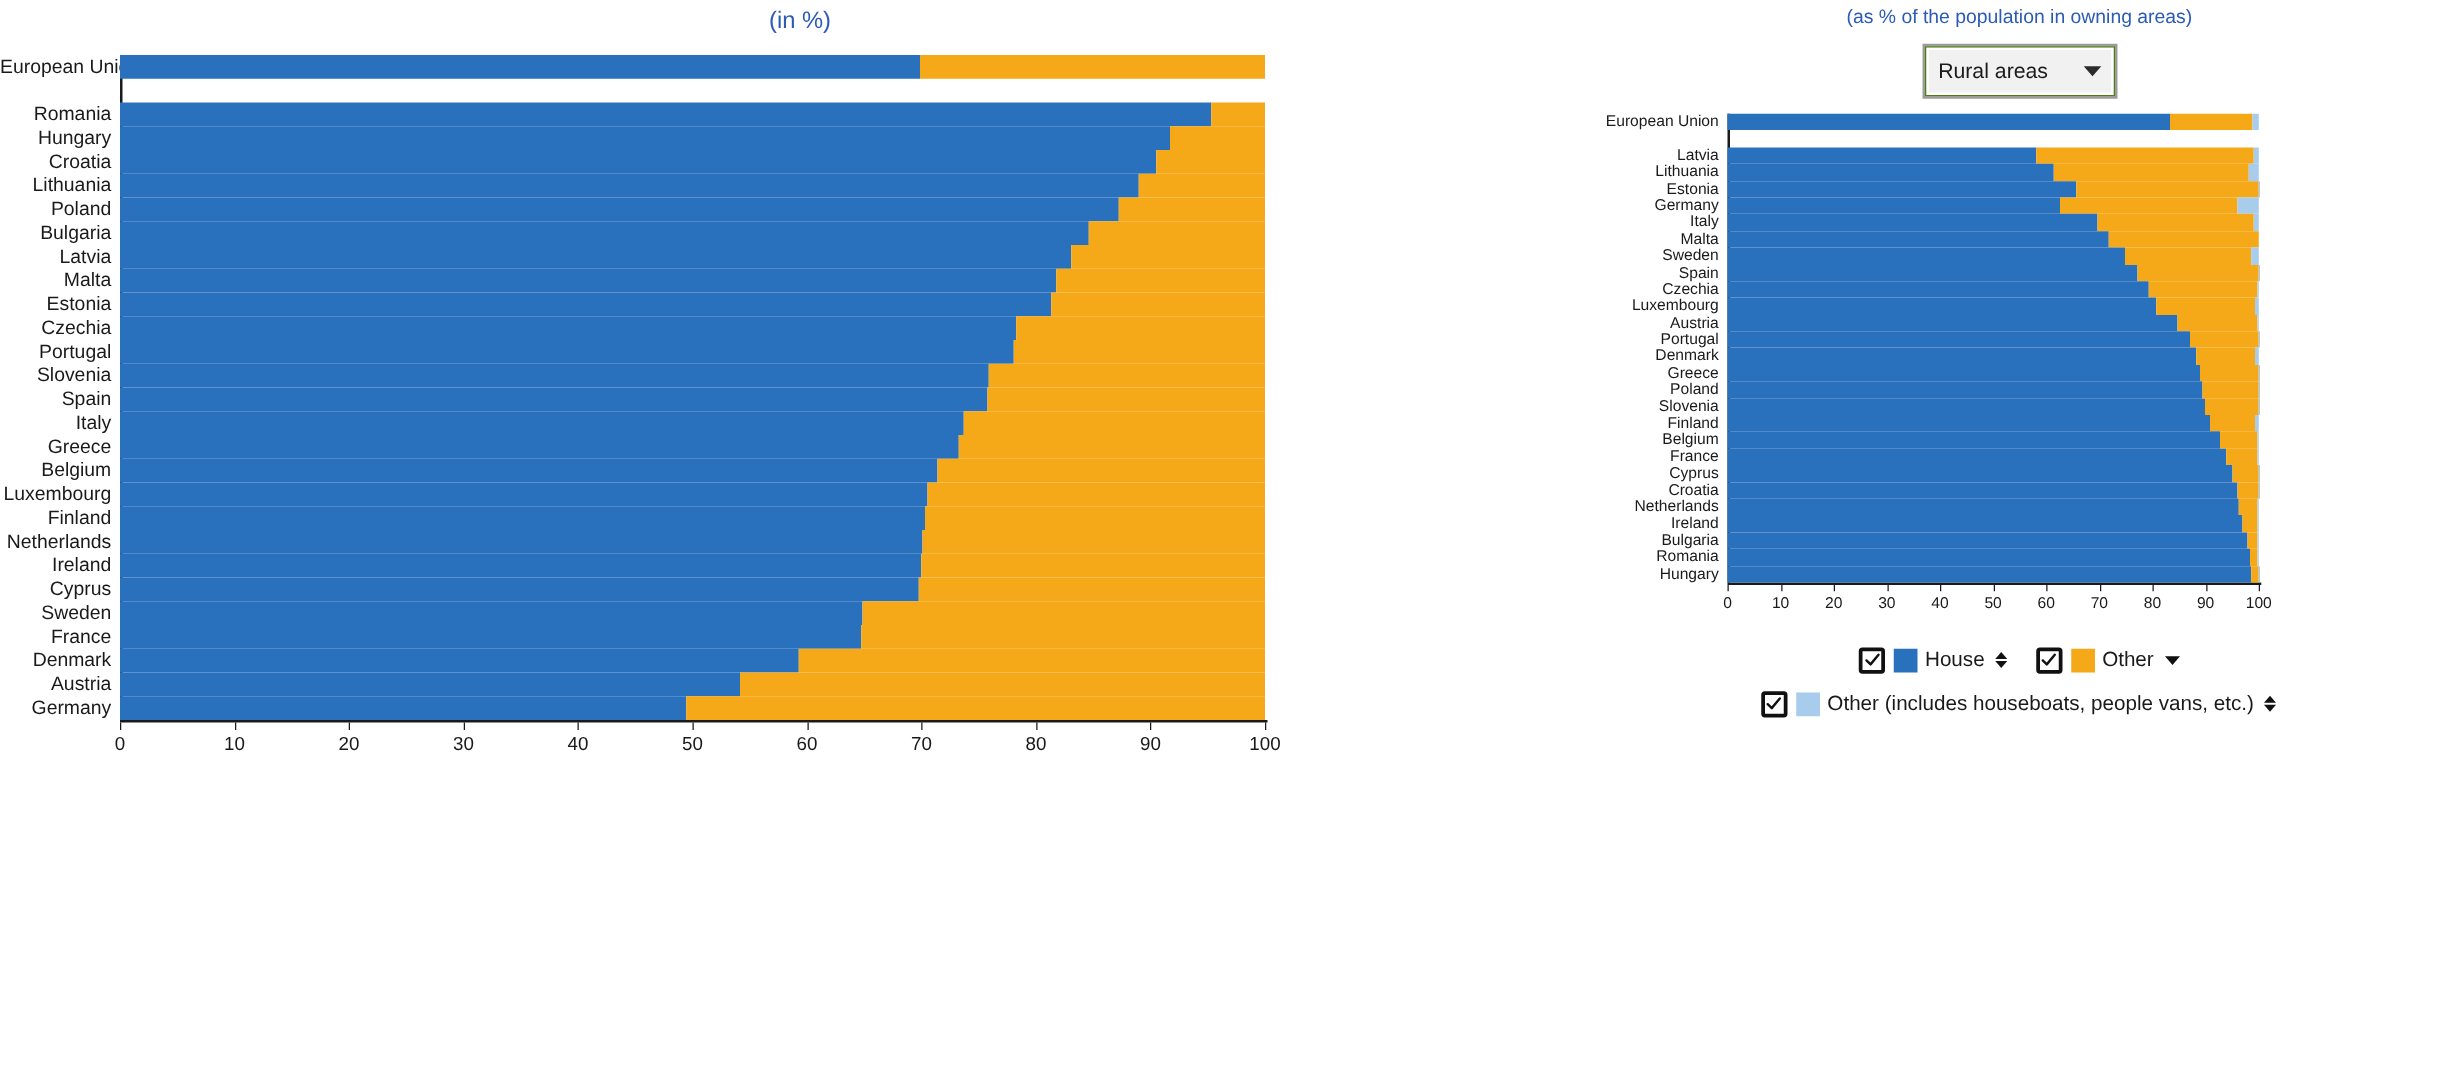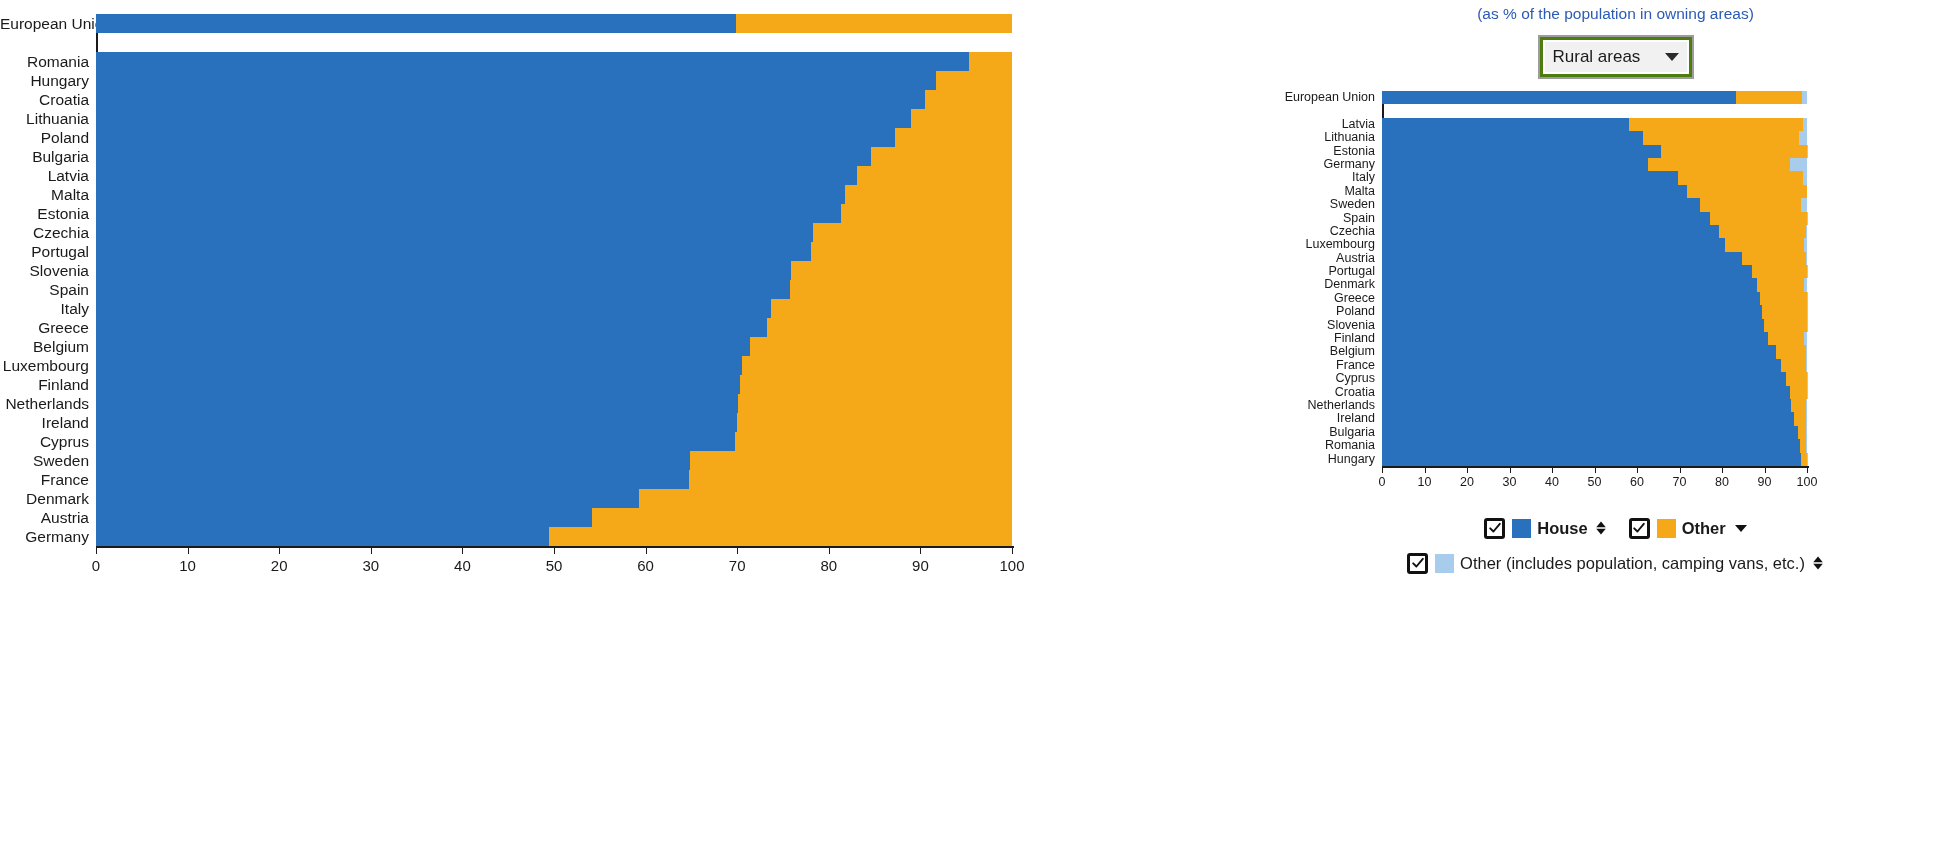--- a/index.html
+++ b/index.html
@@ -26,21 +26,21 @@
     color:#2b5bb5;font-size:19px;text-align:center;margin-top:4px;line-height:26px;
   }
   #right-title{font-size:20px;margin-top:17px;line-height:30px;}
   #right-subtitle{color:#2b5bb5;font-size:15.5px;text-align:center;margin-top:3px;line-height:22px;}
 
   
   .dropdown-wrap{display:flex;justify-content:center;margin-top:12px;}
   .dropdown{
     width:152px;height:40px;
     background:#f1f1f1;
-    border:3px solid #4d7c0f;
+    border:1px solid #4d7c0f;
     box-shadow:inset 0 0 0 2px #ffffff, 0 0 0 2px #9c9c9c;
     display:flex;align-items:center;
     padding:0 10px;
     box-sizing:border-box;
     cursor:pointer;
   }
   .dropdown-label{
     flex:1;color:#1b1b1b;font-size:17px;
     font-family:"Liberation Sans", sans-serif;
   }
@@ -103,37 +103,38 @@
   .tri-up{width:0;height:0;border-left:6px solid transparent;border-right:6px solid transparent;border-bottom:7px solid #111;}
   .tri-down{width:0;height:0;border-left:6px solid transparent;border-right:6px solid transparent;border-top:7px solid #111;margin-top:2px;}
   .tri-down-only{width:0;height:0;border-left:7px solid transparent;border-right:7px solid transparent;border-top:8px solid #111;}
 
   #left-legend{margin-top:43px;gap:26px;}
   #left-legend .checkbox{width:25px;height:25px;border-radius:3px;}
   #left-legend .swatch{width:22px;height:22px;margin-left:9px;}
   #left-legend .legend-text{font-size:20px;margin-left:7px;}
   #left-legend .sort-updown{margin-left:9px;}
 
-  #right-legend-1{margin-top:24px;gap:22px;font-weight:bold;}
+  #right-legend-1{margin-top:24px;gap:22px;}
   #right-legend-1 .checkbox{width:21px;height:21px;border-radius:3px;border-width:3px;}
   #right-legend-1 .swatch{width:19px;height:19px;margin-left:7px;}
   #right-legend-1 .legend-text{font-size:16.5px;margin-left:6px;}
   #right-legend-1 .sort-updown{margin-left:7px;transform:scale(.8);}
   #right-legend-2{margin-top:14px;}
   #right-legend-2 .checkbox{width:21px;height:21px;border-radius:3px;border-width:3px;}
   #right-legend-2 .swatch{width:19px;height:19px;margin-left:7px;}
   #right-legend-2 .legend-text{font-size:16.5px;margin-left:6px;}
   #right-legend-2 .sort-updown{margin-left:7px;transform:scale(.8);}
   #right-legend-1 .tri-down-only{border-left-width:6px;border-right-width:6px;border-top-width:7px;}
 </style>
 </head>
 <body>
 
 <div class="panel" id="left-panel">
 
+  <div id="left-subtitle">(in %)</div>
 
   <div class="plot" id="left-plot">
     <div class="rows" id="left-rows">
       <div id="left-axis-v"></div>
     <div class="row" style="height: 19px; margin-bottom: 0px;">
           <div class="row-label">European Union</div>
           <div class="bar-area">
             <div class="seg owner" style="left: 0%; width: 69.9%; background: rgb(42, 113, 189);"></div>
             <div class="seg tenant" style="left: 69.9%; width: 30.1%; background: rgb(245, 168, 24);"></div>
           </div>
@@ -642,20 +643,20 @@
       </div>
     </div>
   <div class="legend" id="right-legend-2">
       <div class="legend-item">
         <span class="checkbox">
           <svg width="14" height="14" viewBox="0 0 16 16">
             <path d="M2.5 8.4 L6.2 12 L13.5 3.2" stroke="#111" stroke-width="2.2" fill="none" stroke-linecap="round" stroke-linejoin="round"></path>
           </svg>
         </span>
         <span class="swatch" style="background: rgb(168, 205, 236);"></span>
-        <span class="legend-text">Other (includes population, camping vans, etc.)</span>
+        <span class="legend-text">Other (includes houseboats, people vans, etc.)</span>
         <span class="sort-updown">
           <span class="tri-up"></span>
           <span class="tri-down"></span>
         </span>
       </div>
     </div>
 </div>
 
 </body></html>

